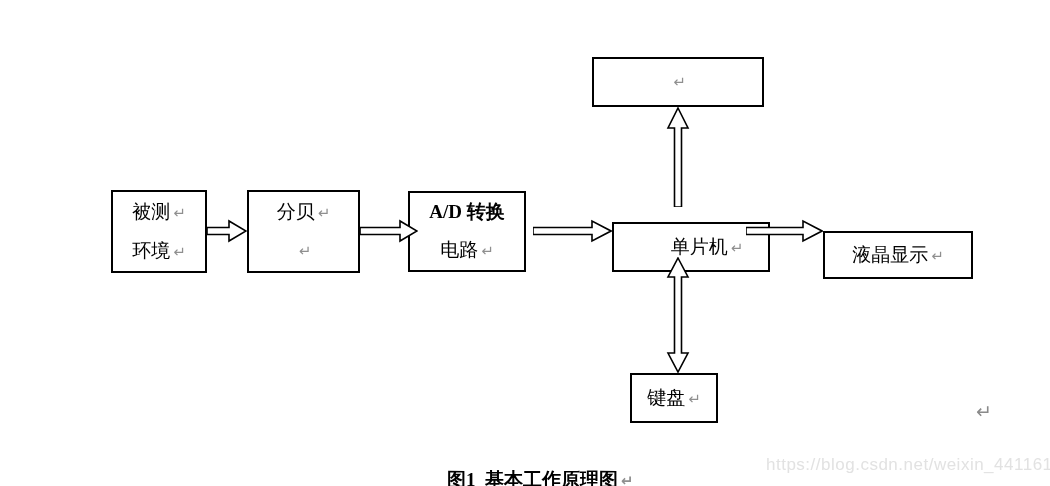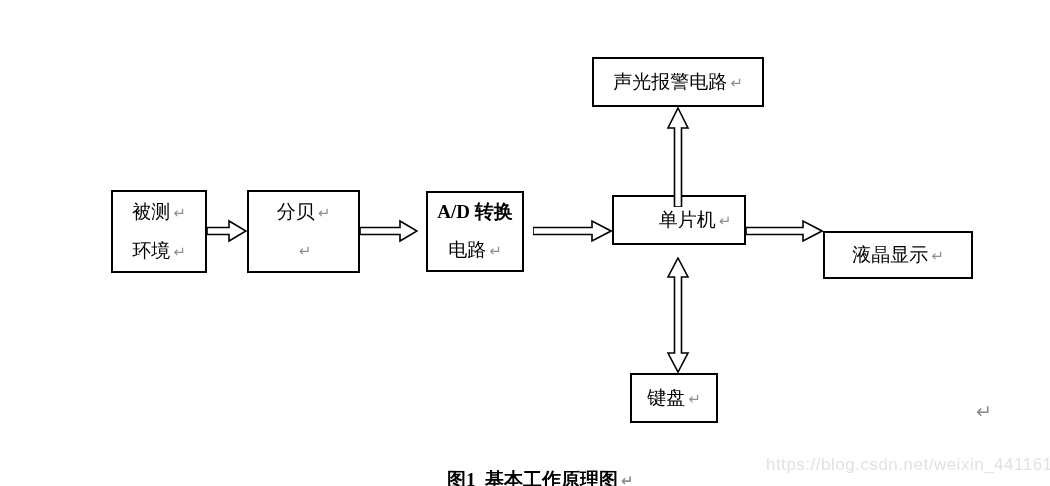--- a/index.html
+++ b/index.html
@@ -75,34 +75,34 @@
     top: 455px;
     font-size: 17px;
     color: #e2e2e2;
     font-family: "Liberation Sans", "DejaVu Sans", sans-serif;
     letter-spacing: 0.5px;
   }
   
   .box-alarm   { left: 592px; top: 57px;  width: 172px; height: 50px; }
   .box-env     { left: 111px; top: 190px; width: 96px;  height: 83px; }
   .box-sensor  { left: 247px; top: 190px; width: 113px; height: 83px; }
-  .box-adc     { left: 426px; top: 191px; width: 98px; height: 81px; }
-  .box-mcu     { left: 612px; top: 195px; width: 134px; height: 50px; padding-left: 32px; }
+  .box-adc     { left: 408px; top: 191px; width: 118px; height: 81px; }
+  .box-mcu     { left: 612px; top: 222px; width: 158px; height: 50px; padding-left: 32px; }
   .box-lcd     { left: 823px; top: 208px; width: 150px; height: 48px; margin-top: 23px; }
   .box-kbd     { left: 630px; top: 373px; width: 88px;  height: 50px; }
 </style>
 </head>
 <body>
 
 <div class="page">
 
 
   <div class="box box-alarm">
     <div class="bline">
-      <span>声光报警电路</span><span class="ret">↵</span>
+      <span class="ret">↵</span>
     </div>
   </div>
 
   <div class="box box-env two-line">
     <div class="bline">
       <span>被测</span><span class="ret">↵</span>
     </div>
     <div class="bline">
       <span>环境</span><span class="ret">↵</span>
     </div>

